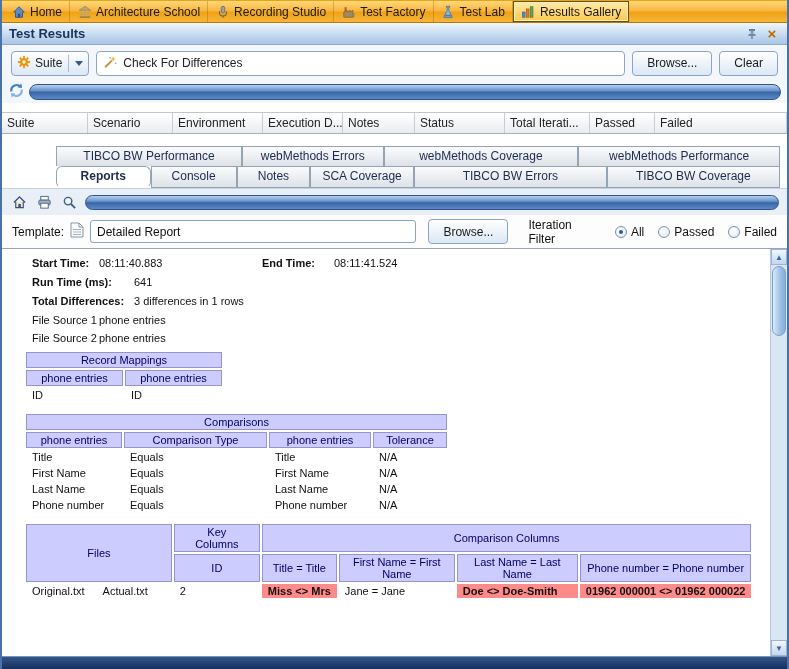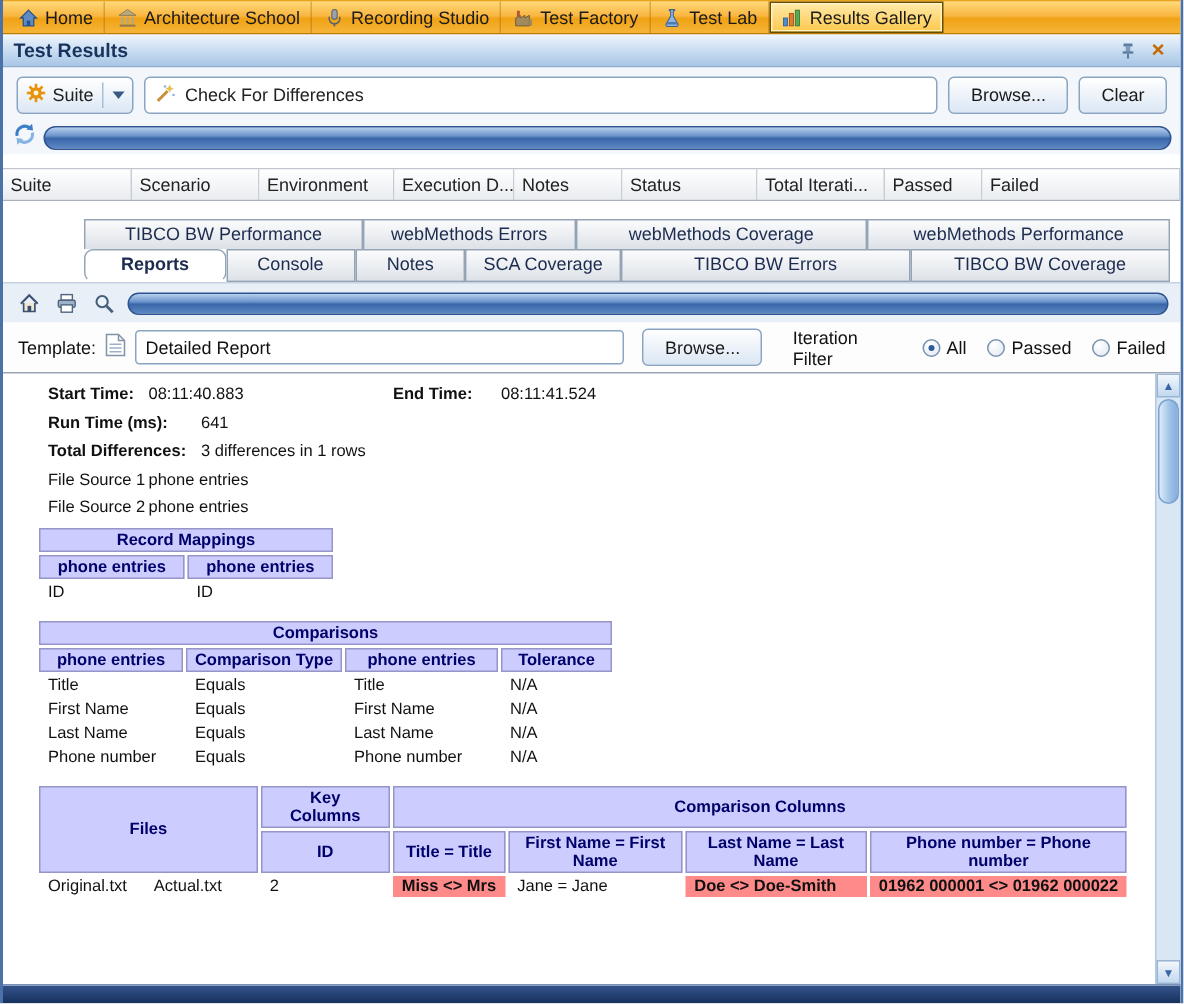--- a/index.html
+++ b/index.html
@@ -60,21 +60,21 @@
   .report { flex:1 1 auto; position:relative; background:#fff; border-top:1px solid #9aa6b4; overflow:hidden; }
   .report-content { position:absolute; left:0; top:0; right:17px; bottom:0; overflow:hidden; padding:8px 0 0 22px; font-size:11px; color:#111; }
   .sumrow { display:flex; margin:0 0 7px 8px; }
   .sumrow .lab { font-weight:bold; }
   .lab-a { width:67px; } .lab-b { width:102px; } .val-a { width:163px; }
   .lab-end { width:72px; font-weight:bold; }
   .fsrow { display:flex; margin:0 0 6px 8px; }
   .fsrow .lab { width:67px; font-weight:normal; }
 
   table.rpt { border-collapse:separate; border-spacing:2px; font-size:11px; margin:2px 0 8px 0; }
-  table.rpt th { background:#ccccff; border:1px solid #9595c8; color:#00006a; font-weight:bold; text-align:center; padding:1px 4px; vertical-align:middle; }
+  table.rpt th { background:#ccccff; border:1px solid #9595c8; color:#00006a; font-weight:normal; text-align:center; padding:1px 4px; vertical-align:middle; }
   table.rpt td { padding:1px 6px; color:#111; vertical-align:top; white-space:nowrap; }
   td.diff { background:#ff8a8a; color:#8f0000; font-weight:bold; white-space:normal; }
   td.eq { white-space:normal; }
   .files-cell span { margin-right:18px; }
 
   
   .scrollbar { position:absolute; top:0; right:0; bottom:0; width:17px; background:#d9e6f4; border-left:1px solid #b4c8e0; }
   .sb-btn { height:16px; display:flex; align-items:center; justify-content:center; background:linear-gradient(#f2f7fc,#c3d8ee); border:1px solid #9ab4d4; font-size:8px; color:#3a66a8; }
   .sb-btn.bottom { position:absolute; bottom:0; left:0; right:0; }
   .sb-thumb { position:absolute; top:17px; left:1px; right:1px; height:70px; border:1px solid #7aa0cc; border-radius:7px; background:linear-gradient(90deg,#dcebf9,#9cc0e6 60%,#86aedd); }
@@ -325,21 +325,21 @@
       </tbody>
         </table>
 
       <table class="rpt">
         <tbody>
             <tr>
               <th colspan="4">Comparisons</th>
             </tr>
         <tr>
           <th style="width:96px">phone entries</th>
-          <th style="width:104px">Comparison Type</th>
+          <th style="width:143px">Comparison Type</th>
           <th style="width:102px">phone entries</th>
           <th style="width:74px">Tolerance</th>
         </tr>
         <tr>
           <td>Title</td>
           <td>Equals</td>
           <td>Title</td>
           <td>N/A</td>
         </tr>
         <tr>

